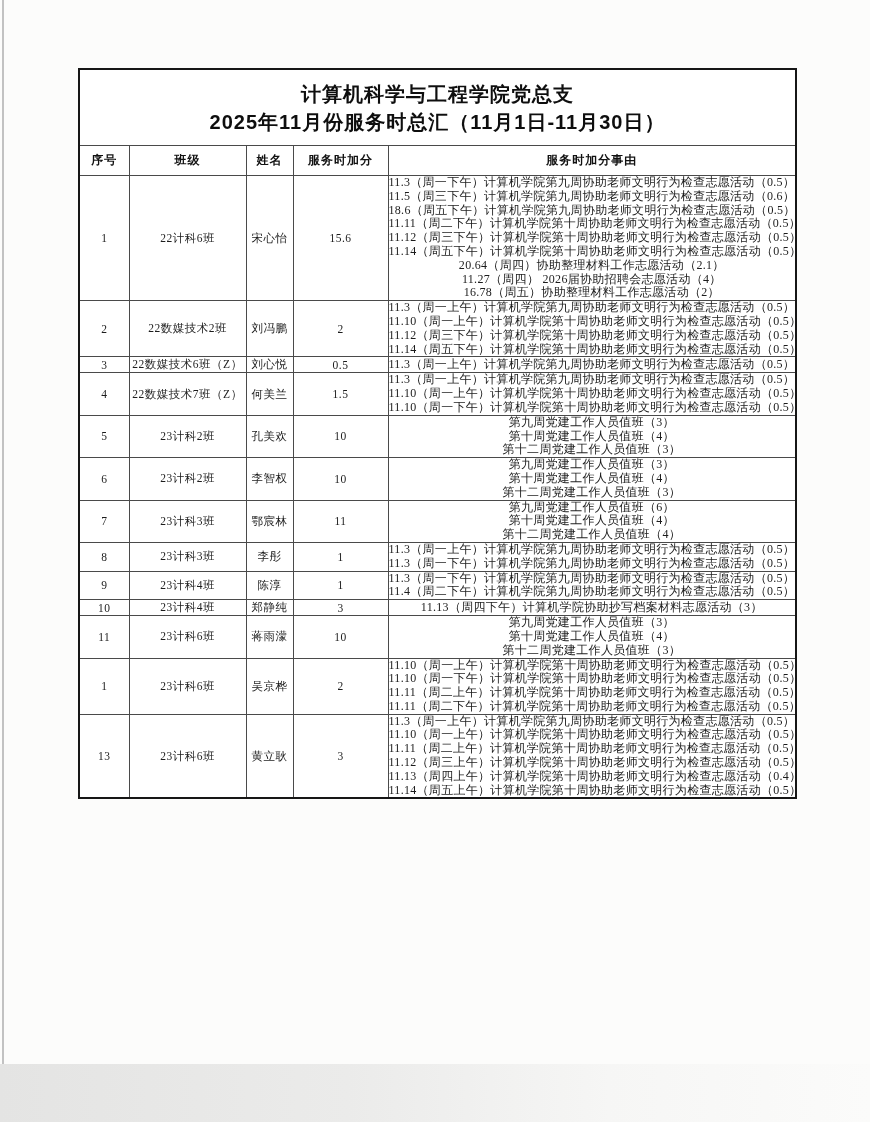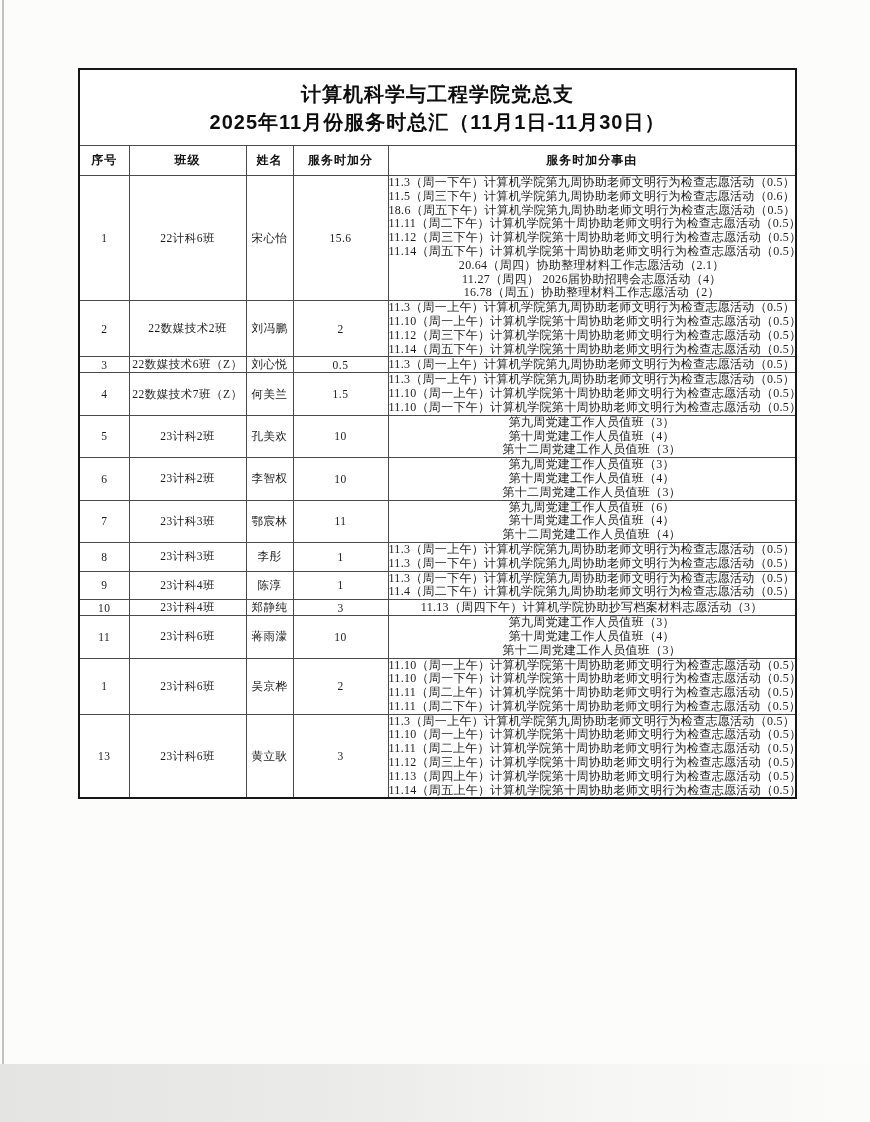--- a/index.html
+++ b/index.html
@@ -257,19 +257,19 @@
         <tr>
     <td class="c-no">13</td>
     <td class="c-class">23计科6班</td>
     <td class="c-name">黄立耿</td>
     <td class="c-points">3</td>
     <td class="c-reasons">
             <div>11.3（周一上午）计算机学院第九周协助老师文明行为检查志愿活动（0.5）</div>
             <div>11.10（周一上午）计算机学院第十周协助老师文明行为检查志愿活动（0.5）</div>
             <div>11.11（周二上午）计算机学院第十周协助老师文明行为检查志愿活动（0.5）</div>
             <div>11.12（周三上午）计算机学院第十周协助老师文明行为检查志愿活动（0.5）</div>
-            <div>11.13（周四上午）计算机学院第十周协助老师文明行为检查志愿活动（0.5）</div>
+            <div>11.13（周四上午）计算机学院第十周协助老师文明行为检查志愿活动（0.4）</div>
             <div>11.14（周五上午）计算机学院第十周协助老师文明行为检查志愿活动（0.5）</div>
           </td>
   </tr>
       </tbody>
   </table>
 </div>
 
 </body></html>

